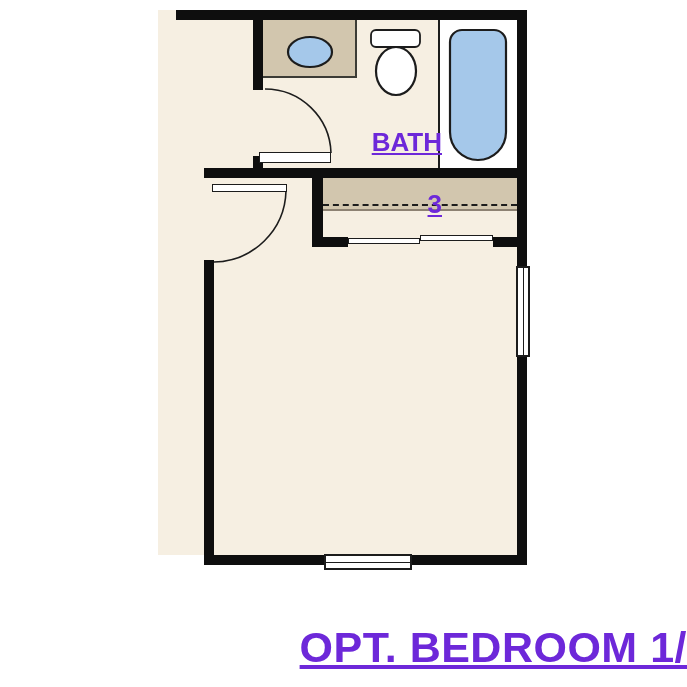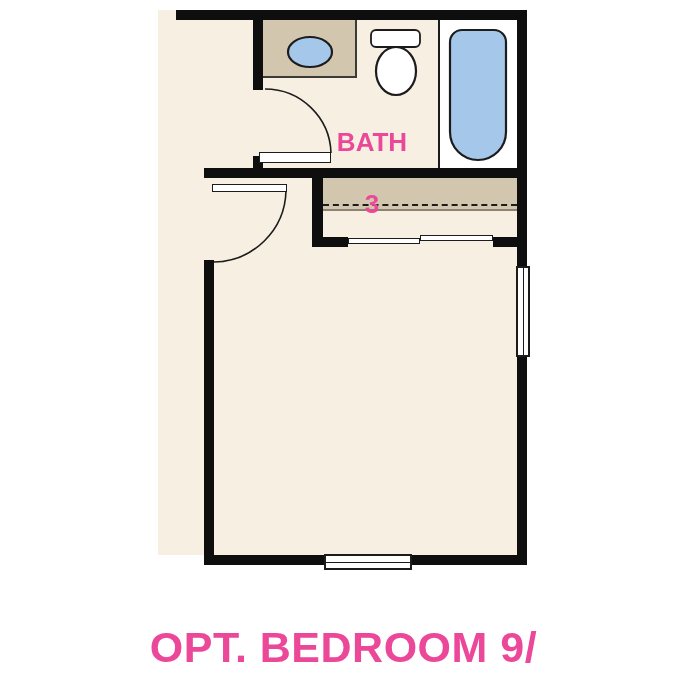--- a/index.html
+++ b/index.html
@@ -6,21 +6,21 @@
   .stage{
     position:relative;width:687px;height:687px;background:var(--background,#fff);
     font-family:"Liberation Sans", sans-serif;overflow:hidden;
   }
   .abs{position:absolute;}
   .floor{background:var(--floor);}
   .wall{background:var(--wall);}
   .casework{background:var(--casework);}
   .leaf{background:#ffffff;border:1.5px solid var(--outline);box-sizing:border-box;}
   .window{background:#ffffff;border:2px solid var(--outline);box-sizing:border-box;}
-  .label{color:#ec4899;font-weight:bold;text-align:center;white-space:pre-line;}
+  .label{color:#6d28d9;font-weight:bold;text-align:right;white-space:pre-line;text-decoration:underline;}
   svg{position:absolute;left:0;top:0;}
 </style>
 </head>
 <body>
 
 <div class="stage">
 
   <div class="abs floor" style="left:158px;top:10px;width:359px;height:545px;"></div>
 
   <div class="abs" style="left:438px;top:20px;width:79px;height:150px;background:#ffffff;border-left:2px solid var(--outline);box-sizing:border-box;"></div>
@@ -70,17 +70,17 @@
     <path d="M450 42 A12 12 0 0 1 462 30 L494 30 A12 12 0 0 1 506 42 L506 132 A28 28 0 0 1 478 160 A28 28 0 0 1 450 132 Z" style="fill:var(--fixture);stroke:var(--outline);stroke-width:2.2;"></path>
   </svg>
 
   <div class="abs label" style="left:302px;top:96px;width:140px;font-size:26px;line-height:31px;">
     <div>BATH</div>
     <div>3</div>
   </div>
 
 
   <div class="abs label" style="left:0;top:583px;width:687px;font-size:43px;line-height:43px;letter-spacing:0.5px;">
-    <div>OPT. BEDROOM 9/</div>
+    <div>OPT. BEDROOM 1/</div>
     
   </div>
 
 </div>
 
 </body></html>

